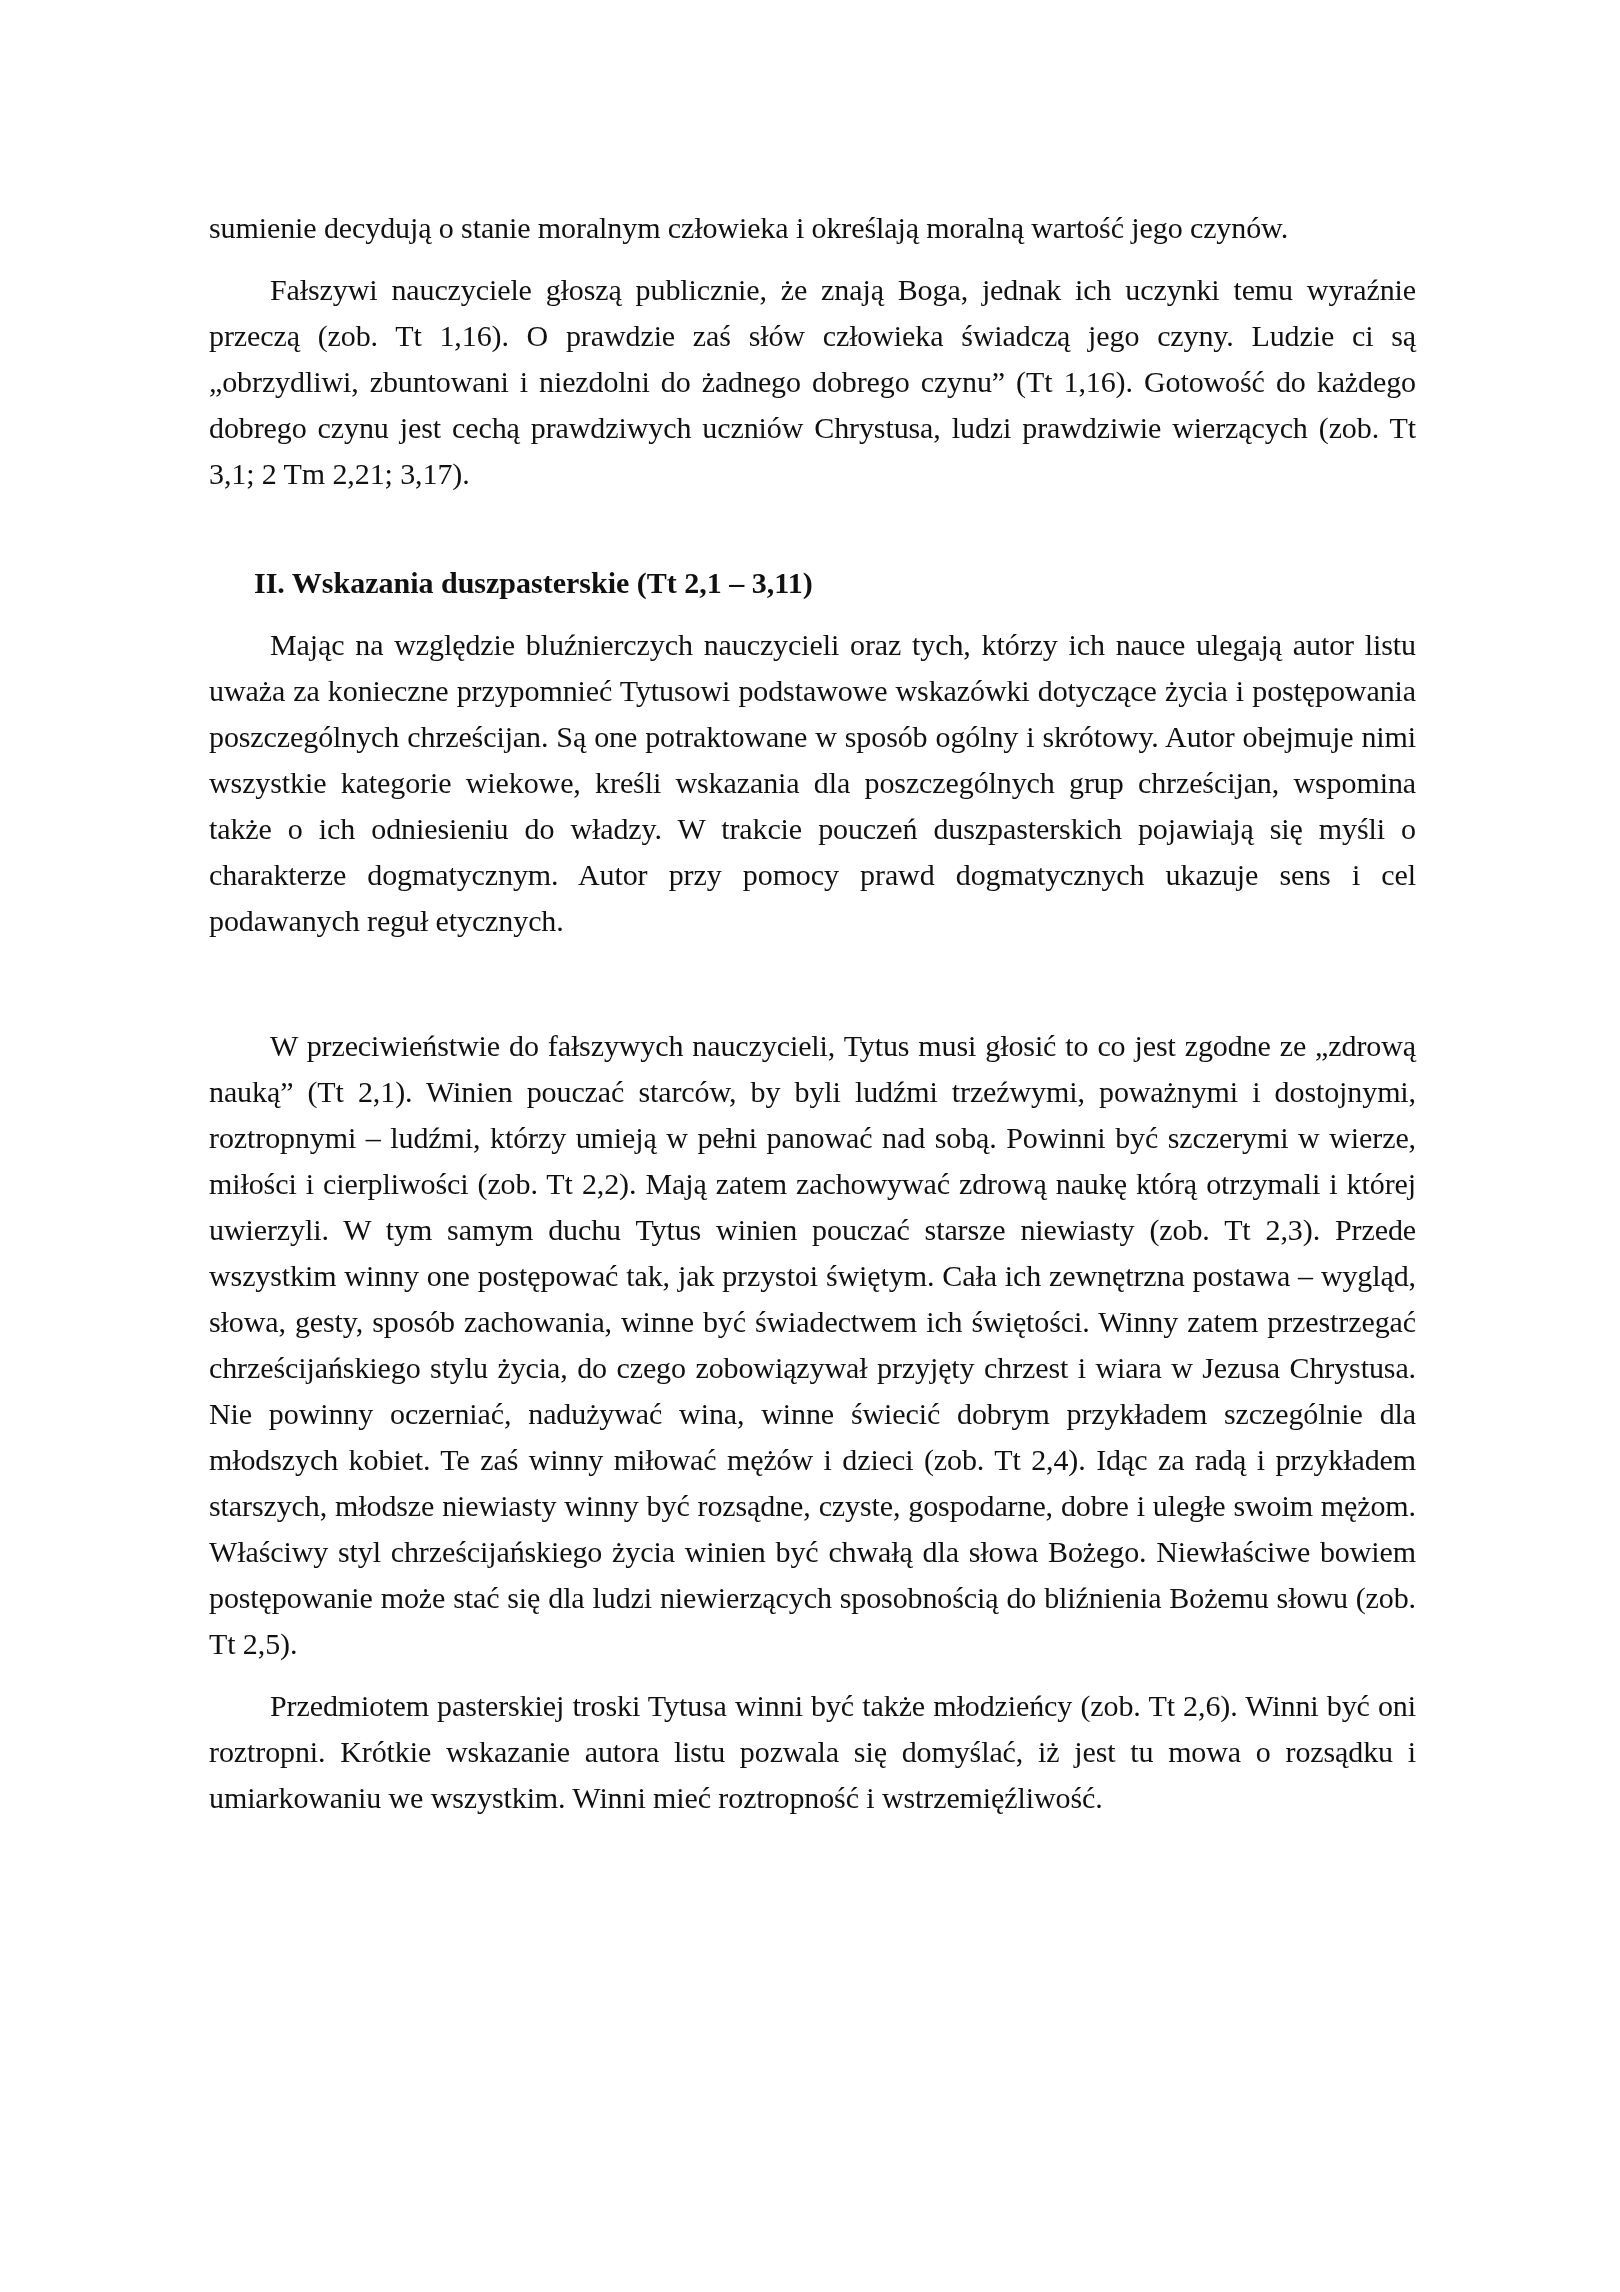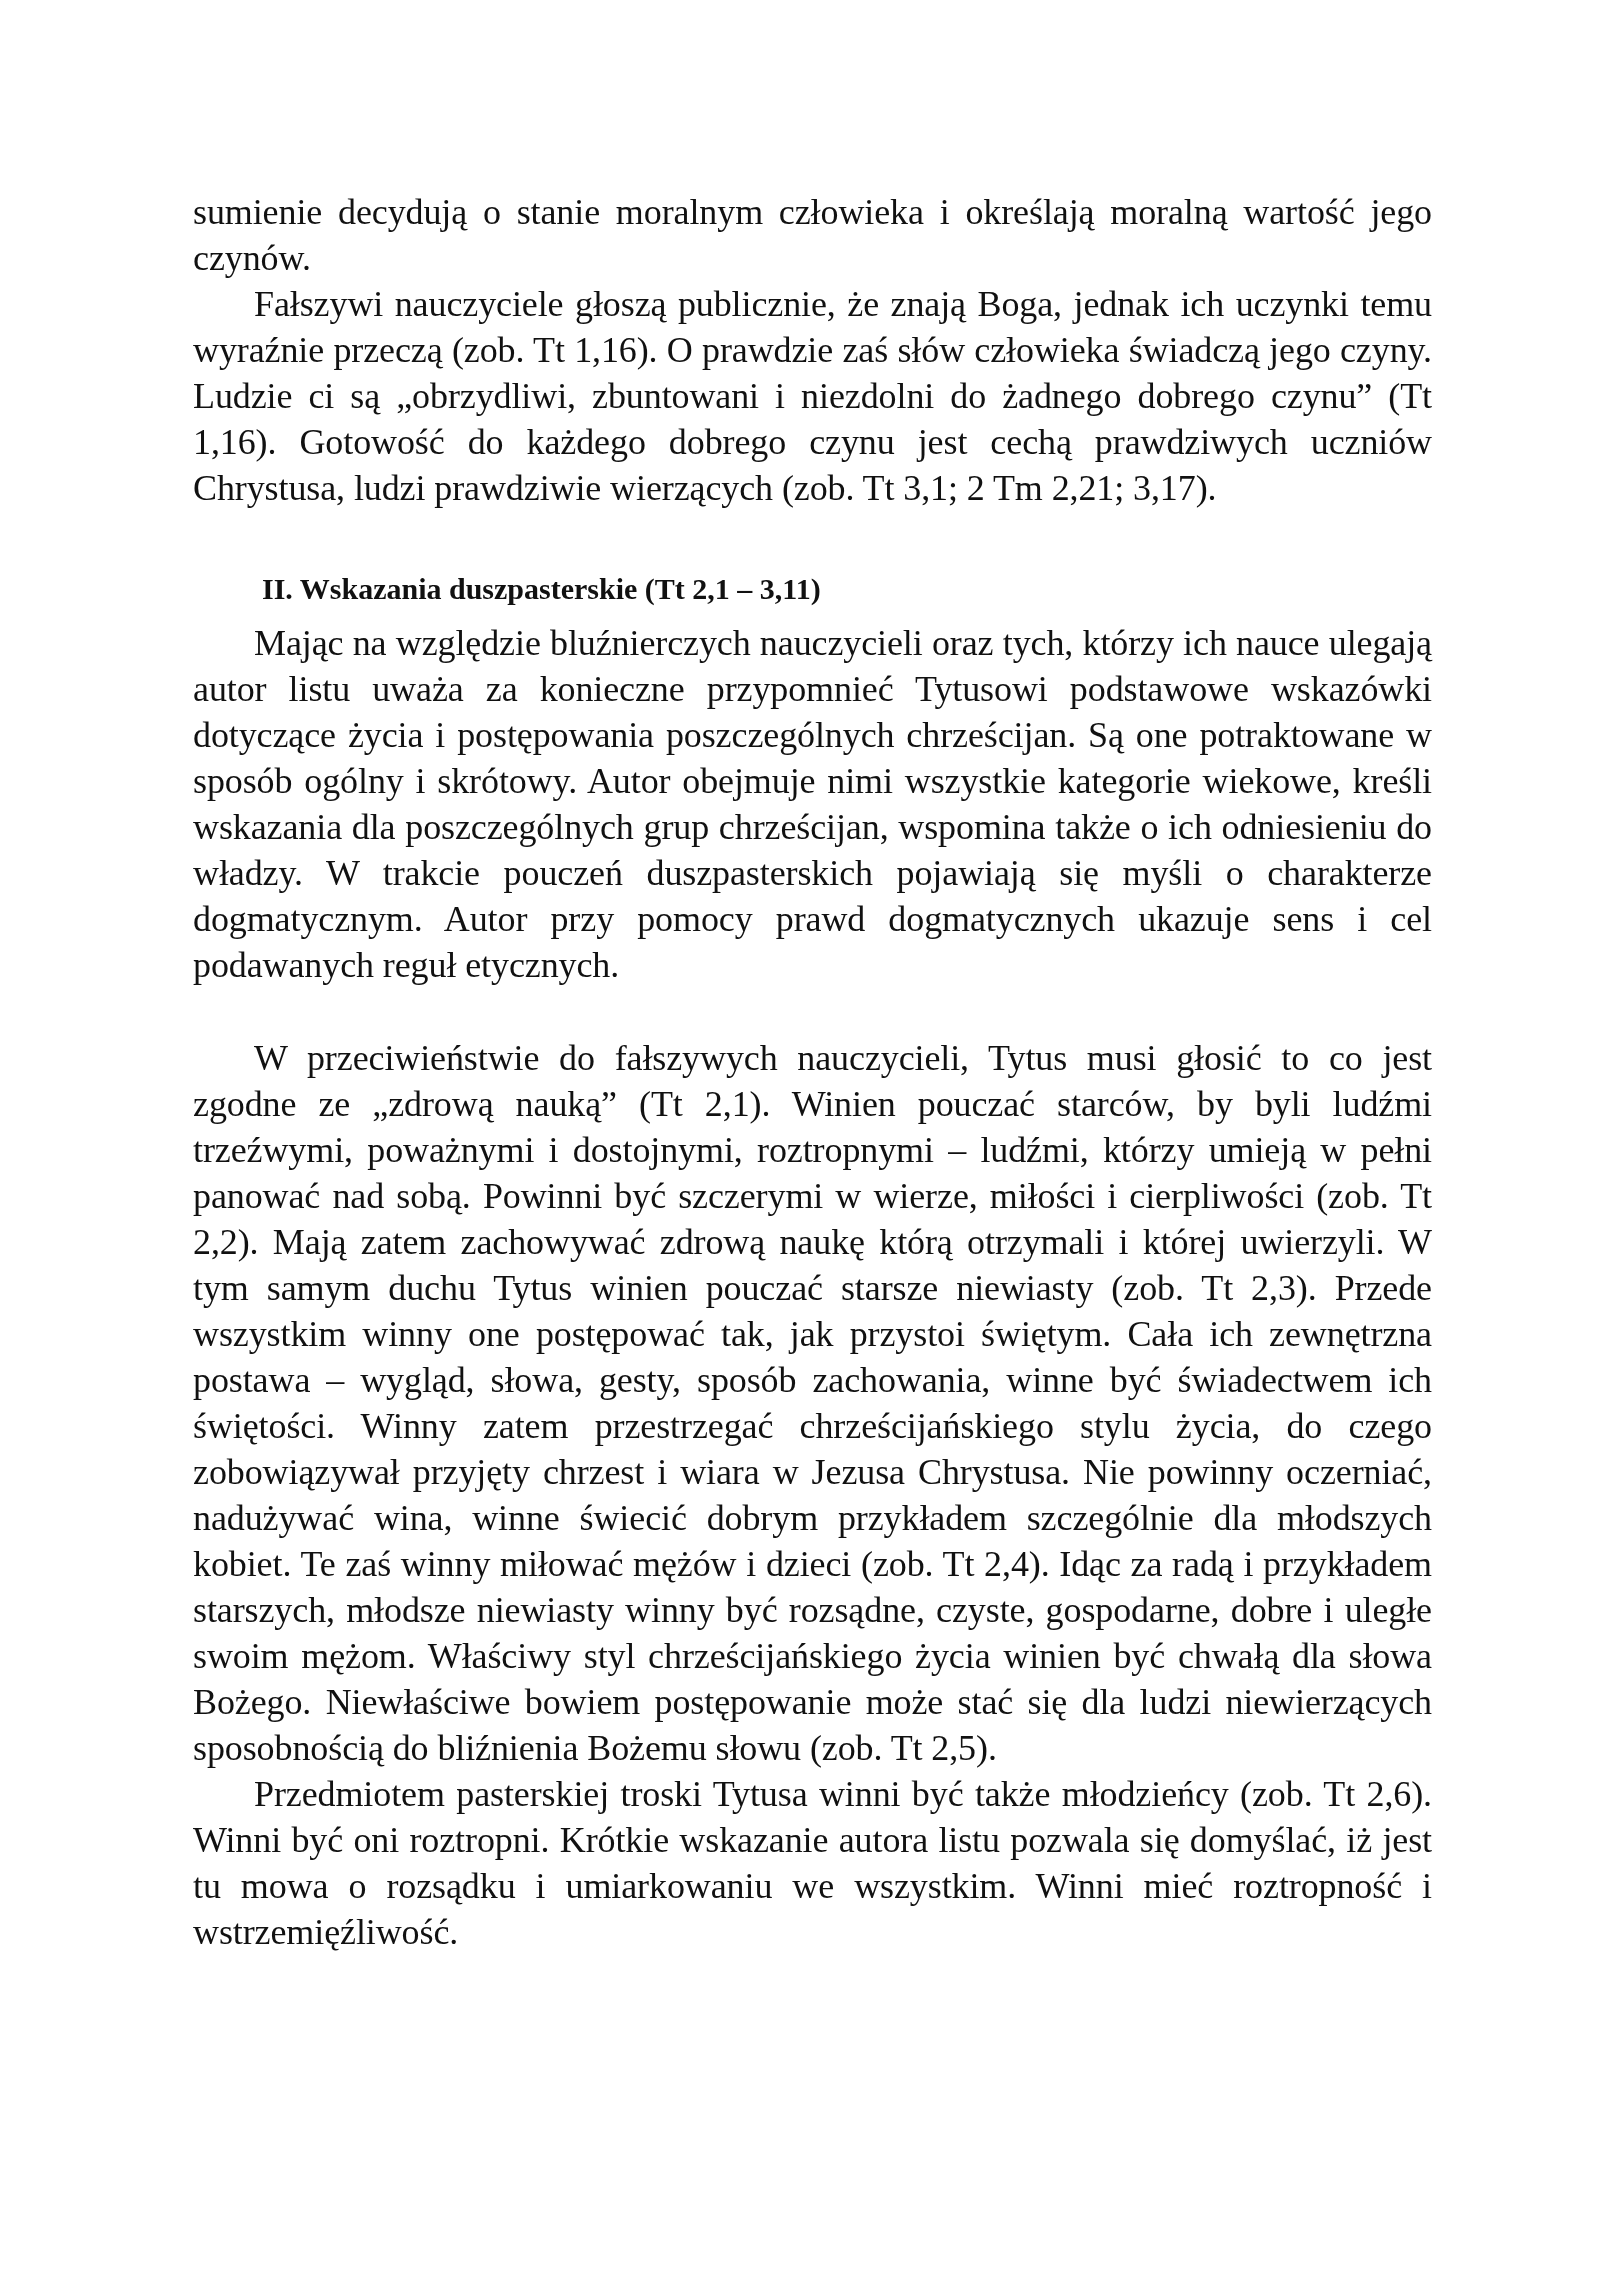--- a/index.html
+++ b/index.html
@@ -15,34 +15,34 @@
       font-family: "Liberation Serif", "DejaVu Serif", serif;
       color: #111111;
     }
     .page {
       position: absolute;
       left: 193px;
       top: 189px;
       width: 1239px;
     }
     .para {
-      font-size: 36px;
+      font-size: 30px;
       line-height: 46px;
       text-align: justify;
-      margin: 0;
+      margin: 16px;
       letter-spacing: -0.1px;
     }
     .indent {
       text-indent: 61px;
     }
     .heading {
       font-size: 30px;
       line-height: 46px;
       font-weight: bold;
-      margin: 8px;
+      margin: 0;
       padding-left: 61px;
     }
     .gap-after-para {
       height: 47px;
     }
   </style>
 </head>
 <body>
 
 <div class="page">

